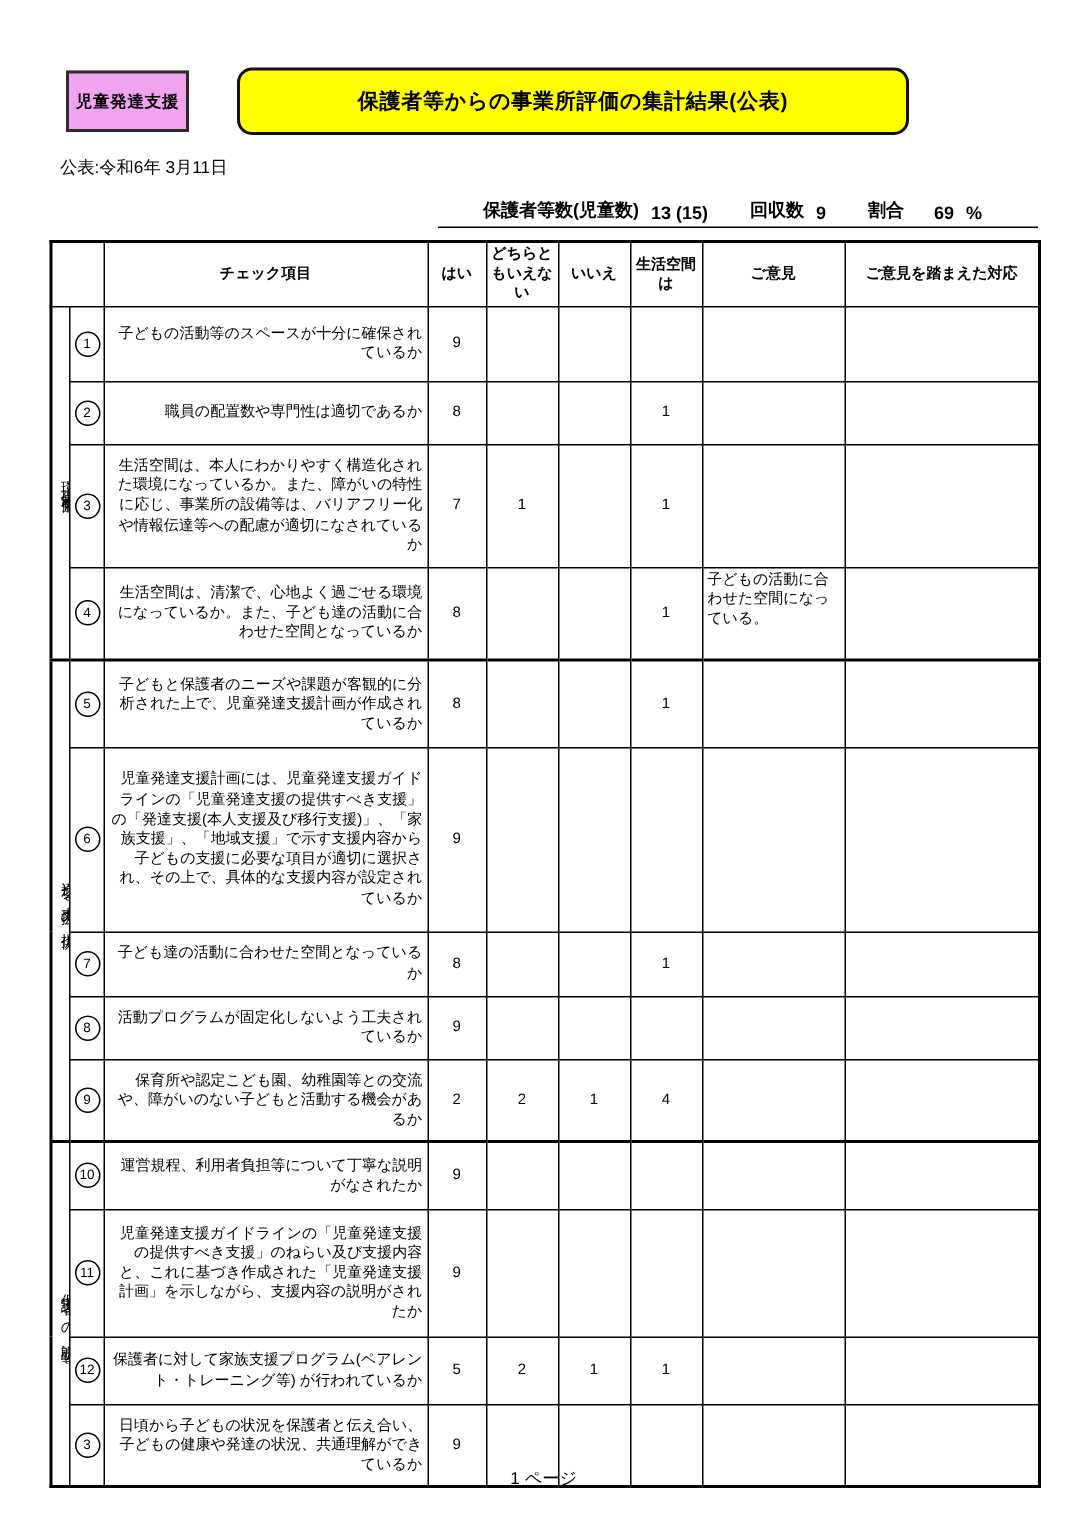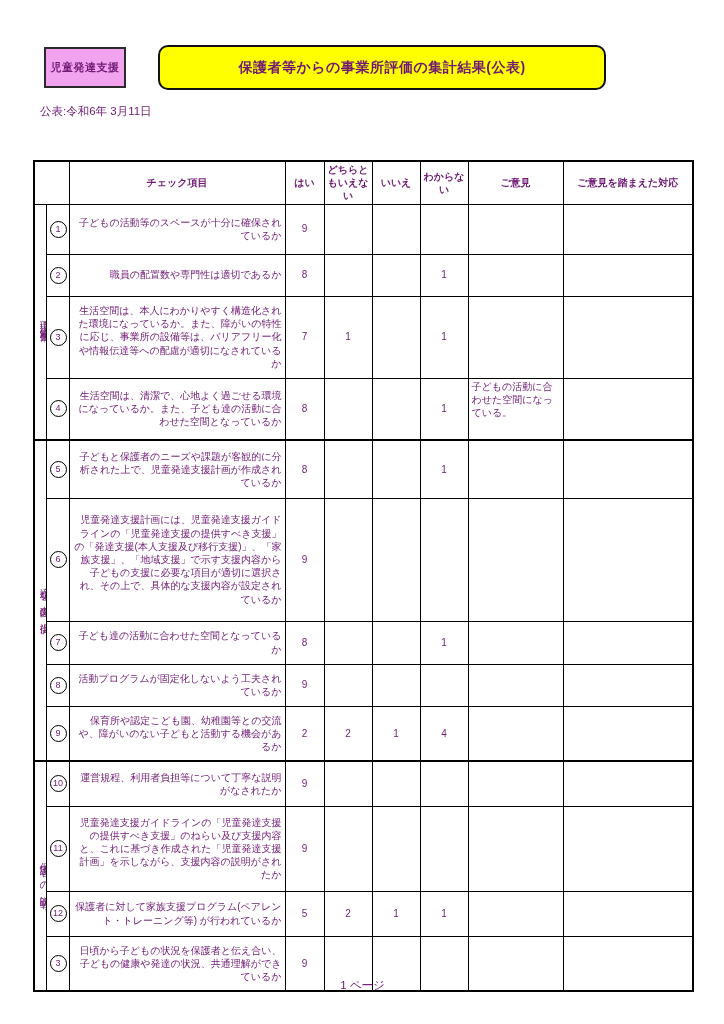--- a/index.html
+++ b/index.html
@@ -1,18 +1,18 @@
 <!DOCTYPE html>
 <html><head>
 <meta charset="utf-8">
 <style>
   html,body{margin:0;padding:0;background:#e8e8e8;}
   .page{
     position:relative;width:724px;height:1024px;background:#ffffff;
-    font-family:"Liberation Sans","DejaVu Sans",sans-serif;color:#701a75;
+    font-family:"Liberation Sans","DejaVu Sans",sans-serif;color:#000000;
     overflow:hidden;margin:0 auto;
   }
   
   .category-badge{
     position:absolute;left:44px;top:47px;width:82px;height:41px;
     background:#F2A3F0;border:2px solid #2b2b2b;
     display:flex;align-items:center;justify-content:center;
     font-size:11px;font-weight:bold;letter-spacing:.5px;box-sizing:border-box;
   }
   .title-box{
@@ -76,41 +76,50 @@
 
 <div class="page">
 
   <div class="category-badge">児童発達支援</div>
 
   <div class="title-box">保護者等からの事業所評価の集計結果(公表)</div>
 
   <div class="publish-date">公表:令和6年 3月11日</div>
 
 
+  <div class="stats-line">
+    <span>保護者等数(児童数)</span>
+    <span class="gap-s">13 (15)</span>
+    <span class="gap-l">回収数</span>
+    <span class="gap-s">9</span>
+    <span class="gap-l">割合</span>
+    <span class="gap-m">69</span>
+    <span class="gap-s">%</span>
+  </div>
 
   <table class="eval">
     <colgroup>
       <col style="width:12px">
         <col style="width:23px">
         <col style="width:216px">
       <col style="width:39px">
         <col style="width:48px">
         <col style="width:48px">
       <col style="width:48px">
         <col style="width:95px">
         <col style="width:130px">
     </colgroup>
     <thead>
       <tr style="height:38px">
         <th colspan="2"></th>
         <th class="item-hdr">チェック項目</th>
         <th class="ans-hdr">はい</th>
         <th class="ans-hdr">どちらともいえない</th>
         <th class="ans-hdr">いいえ</th>
-        <th class="ans-hdr">わからない</th>
+        <th class="ans-hdr">生活空間は</th>
         <th>ご意見</th>
         <th>ご意見を踏まえた対応</th>
       </tr>
     </thead>
     <tbody>
         <tr style="height: 50px;">
           <td class="section-cell" rowspan="4"><span class="vert">環境・体制整備</span></td>
           <td class="num-cell"><span class="circle-num">1</span></td>
           <td class="question-cell">子どもの活動等のスペースが十分に確保されているか</td>
           <td class="count-cell">9</td>

